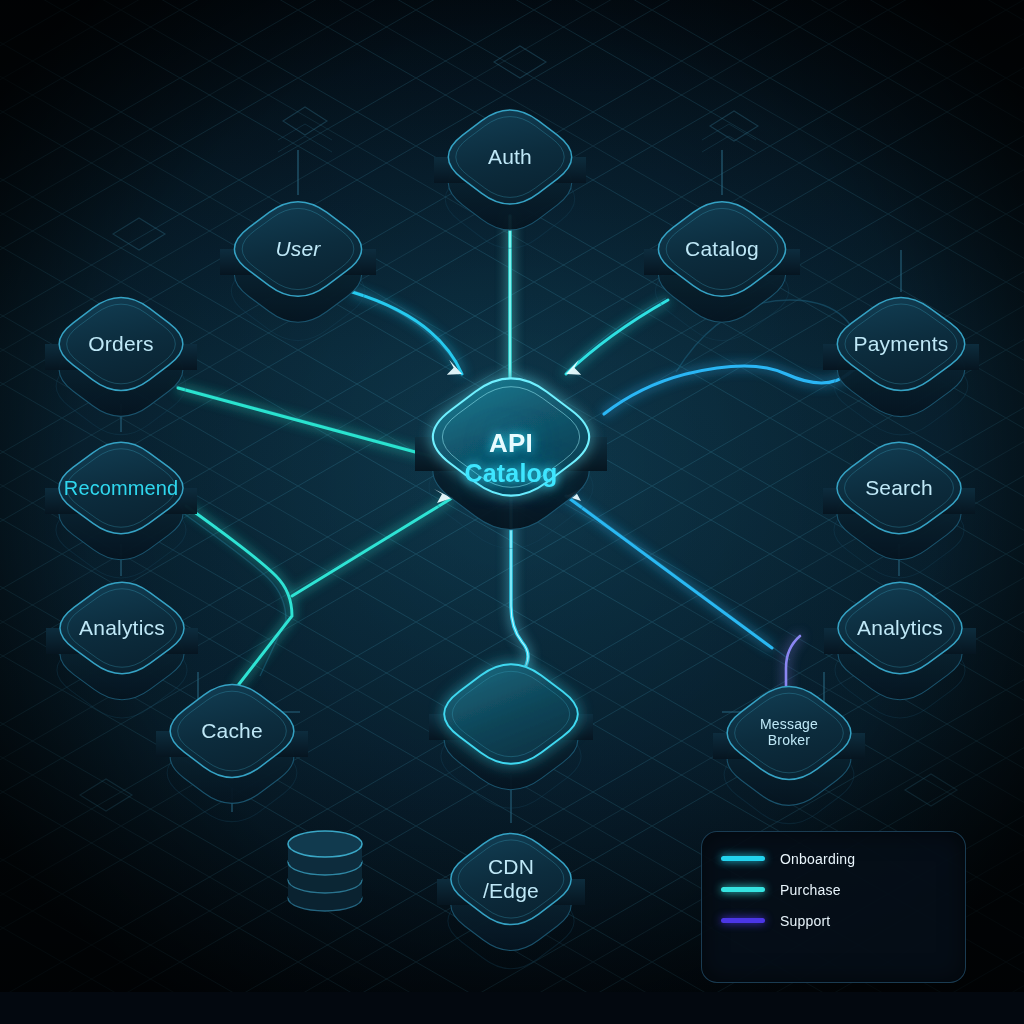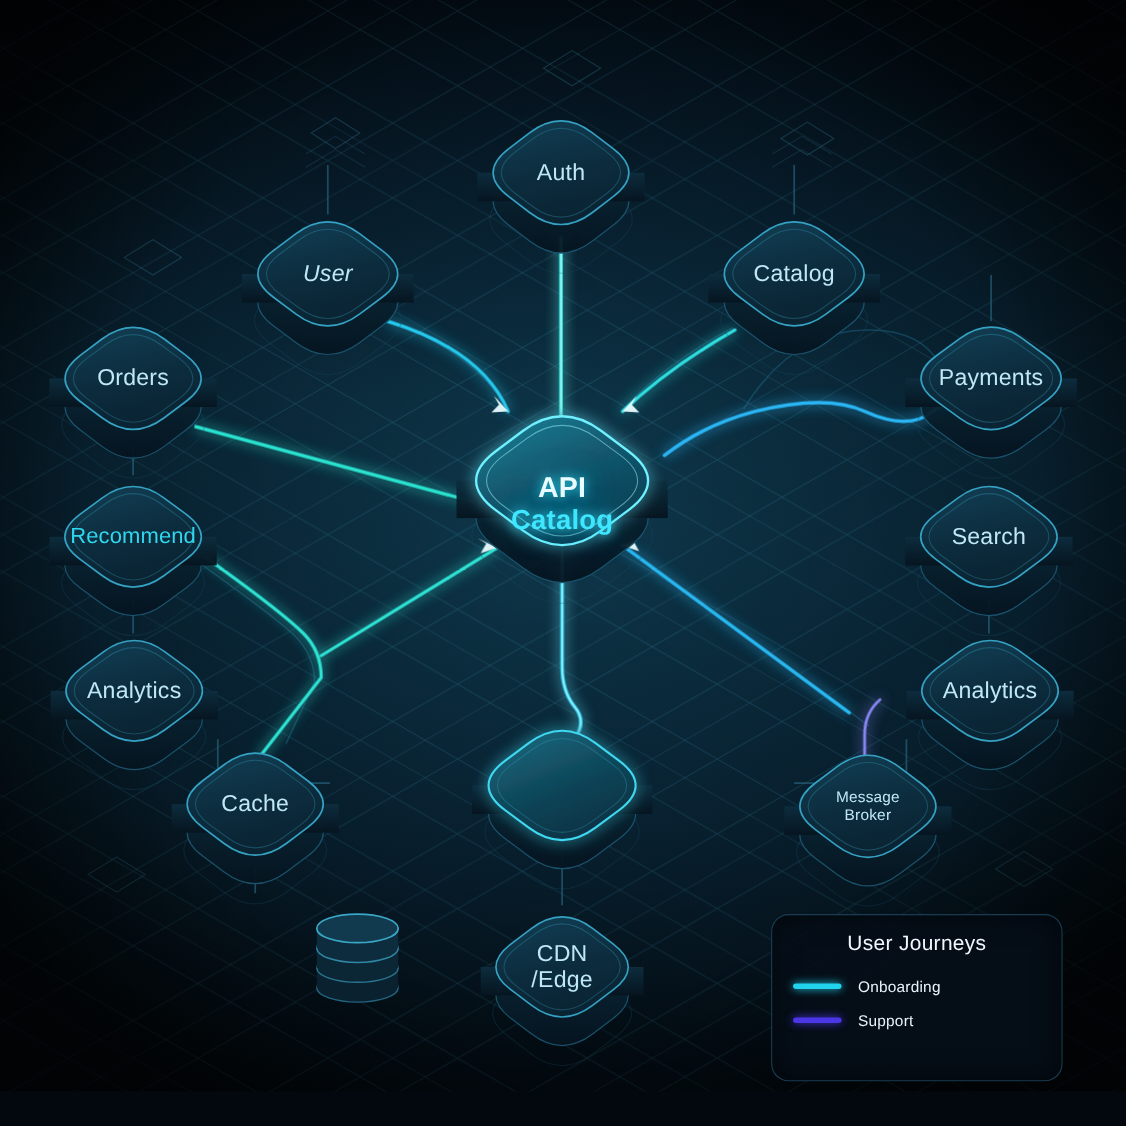--- a/index.html
+++ b/index.html
@@ -348,25 +348,28 @@
       <rect x="-37" y="8" width="74" height="18" fill="#0a2230"></rect>
       <ellipse cx="0" cy="8" rx="37" ry="13" fill="#0b2634" stroke="#2a748f" stroke-width="1.3"></ellipse>
       <rect x="-37" y="-10" width="74" height="18" fill="#0b2634"></rect>
       <ellipse cx="0" cy="-10" rx="37" ry="13" fill="#0d2c3d" stroke="#2f87a4" stroke-width="1.4"></ellipse>
       <rect x="-37" y="-28" width="74" height="18" fill="#0d2c3d"></rect>
       <ellipse cx="0" cy="-28" rx="37" ry="13" fill="#113a4e" stroke="#3aa7c6" stroke-width="1.6"></ellipse>
     </g>
   </svg>
 
   <div id="legend">
-    <div class="title">User Journeys</div>
     <ul id="legend-list">
         <li>
           <span class="swatch" style="background: rgb(34, 211, 238); box-shadow: rgb(34, 211, 238) 0px 0px 8px;"></span>
           <span class="lg-text">Onboarding</span>
+        </li>
+        <li>
+          <span class="swatch" style="background: rgb(53, 227, 224); box-shadow: rgb(53, 227, 224) 0px 0px 8px;"></span>
+          <span class="lg-text">Purchase</span>
         </li>
         <li>
           <span class="swatch" style="background: rgb(75, 54, 230); box-shadow: rgb(75, 54, 230) 0px 0px 8px;"></span>
           <span class="lg-text">Support</span>
         </li>
       </ul>
   </div>
 
 </div>
 

